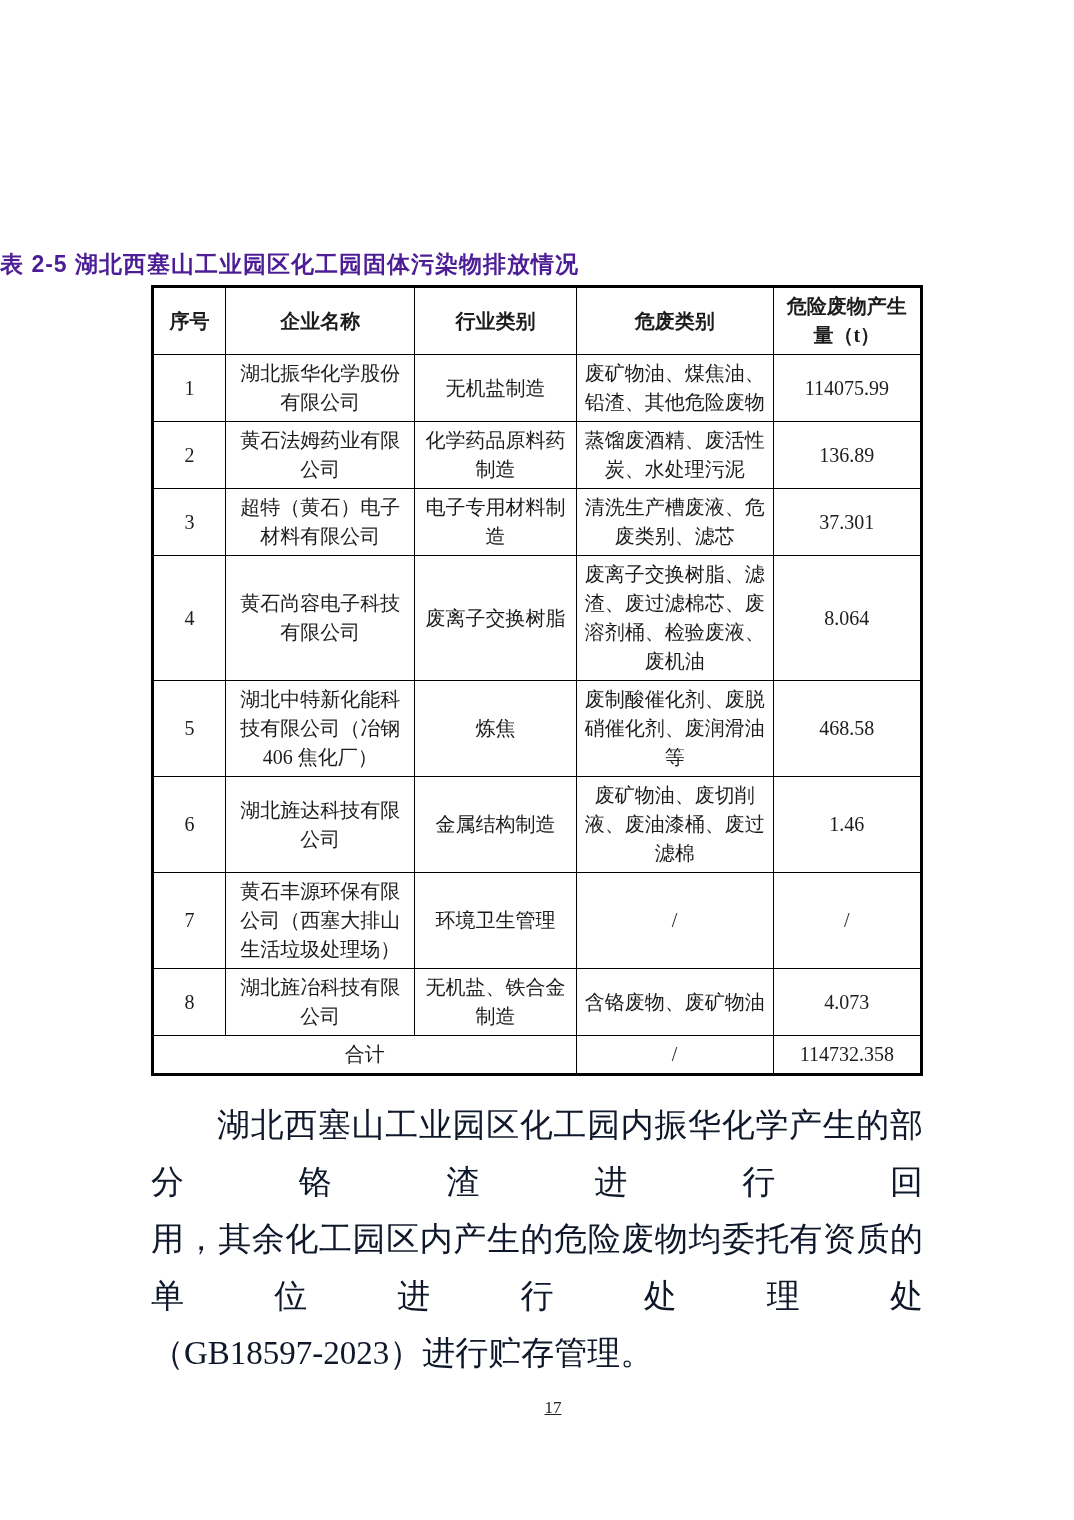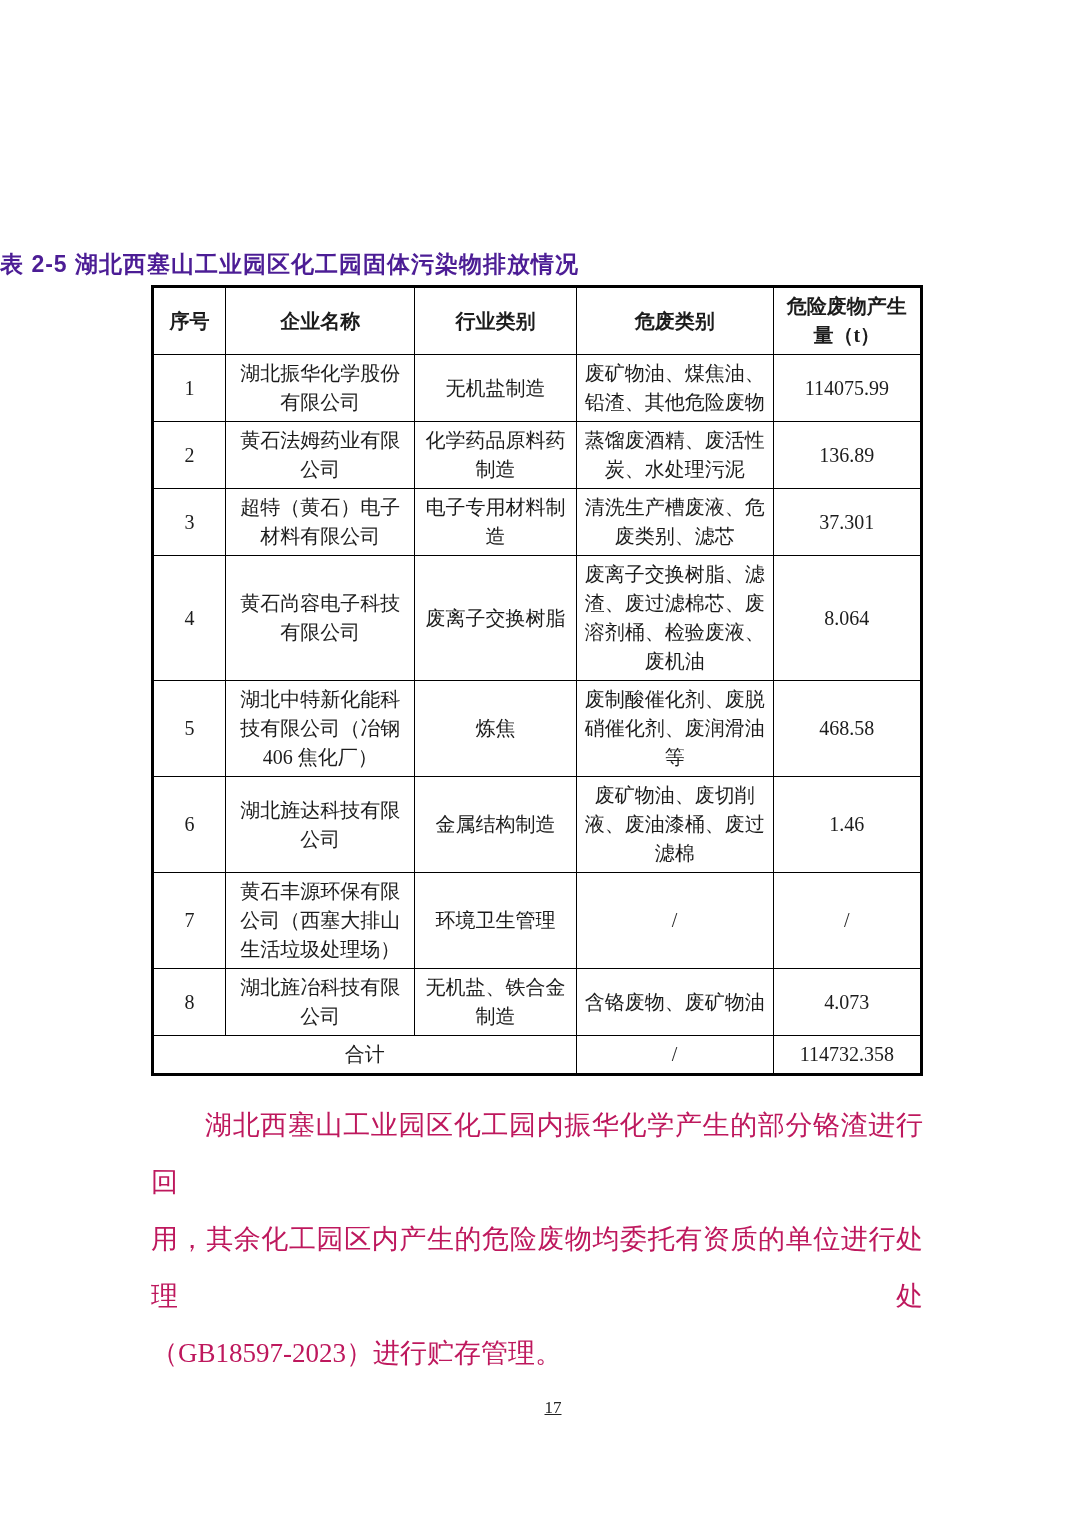--- a/index.html
+++ b/index.html
@@ -47,22 +47,22 @@
   }
   table.data-table th {
     font-weight: 700;
     font-size: 20px;
   }
   td.num-cell { font-family: "Liberation Serif", "DejaVu Serif", serif; border-radius: 30px; }
   tr.total-row td { height: 34px; }
   .paragraph {
     width: 772px;
     margin: 21px auto 0 auto;
-    font-size: 27px;
-    color: #be185d;
+    font-size: 33px;
+    color: #0f172a;
   }
   .para-line {
     line-height: 57px;
     text-align: justify;
     text-align-last: justify;
     text-justify: inter-character;
   }
   .para-line.first { text-indent: 2em; }
   .para-line.last {
     text-align: center;

